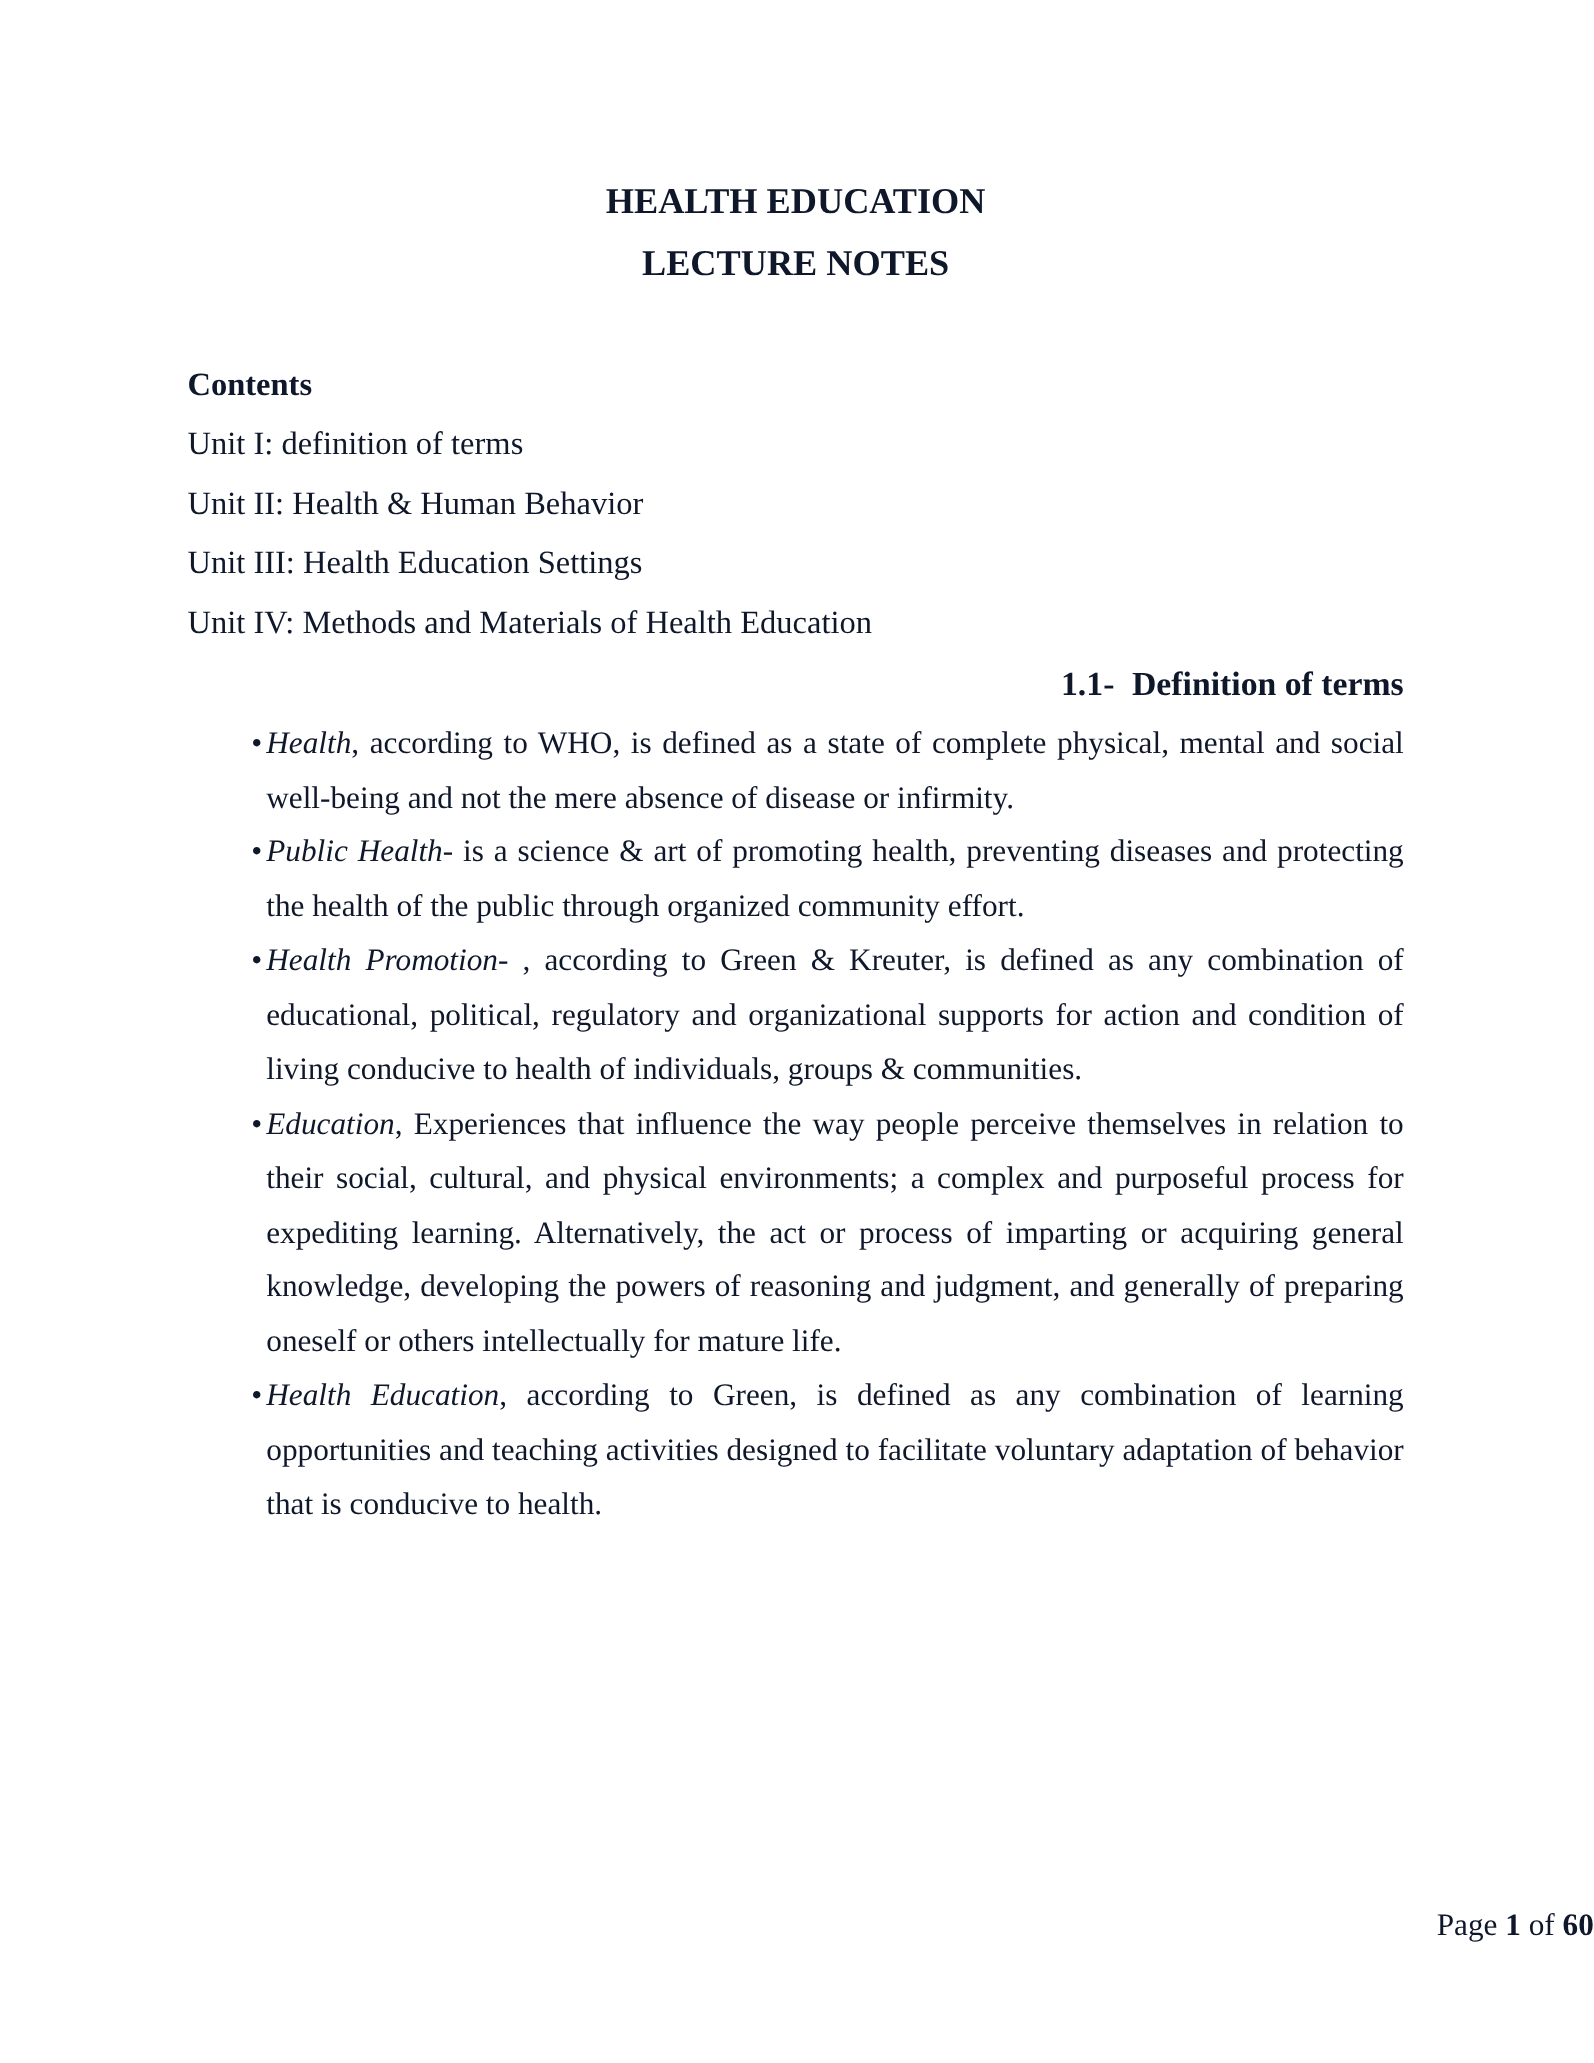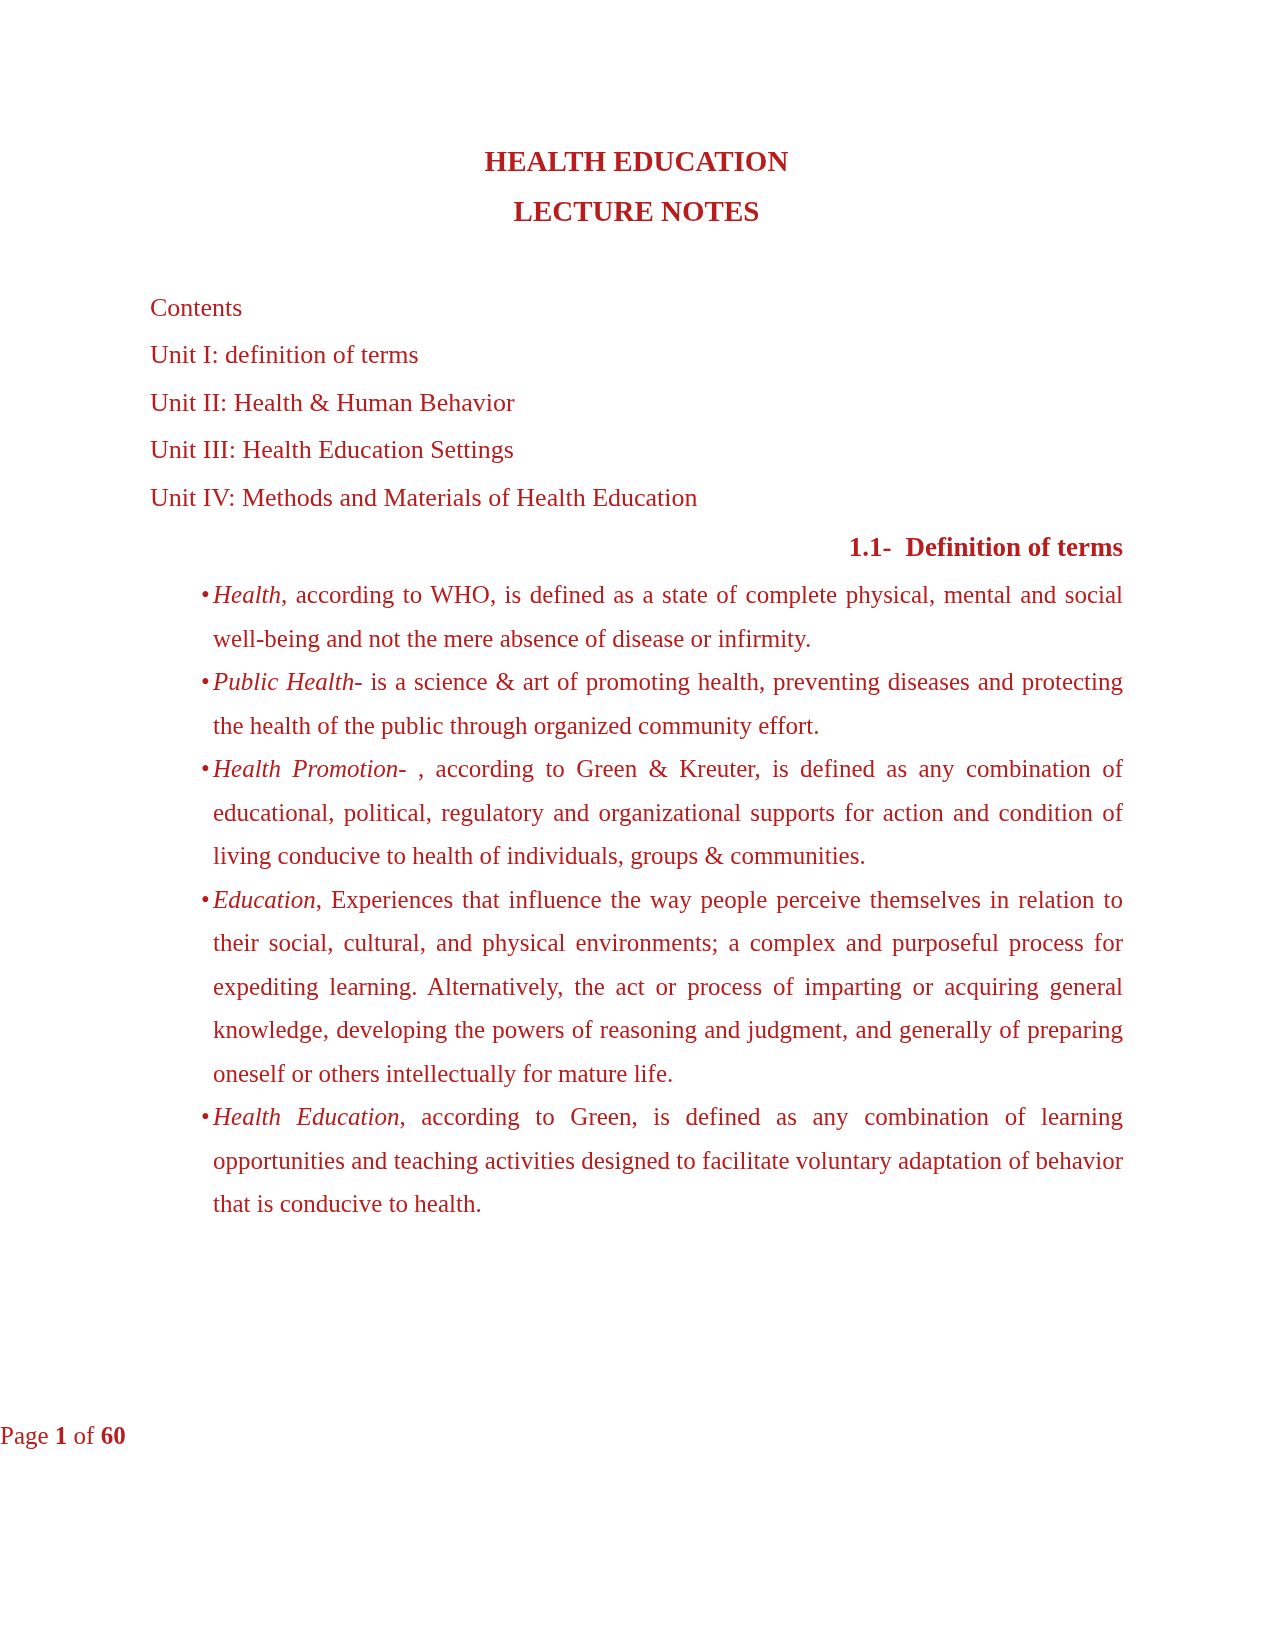--- a/index.html
+++ b/index.html
@@ -5,38 +5,38 @@
   html, body {
     margin: 0;
     padding: 0;
     background: #ffffff;
   }
   .page {
     position: relative;
     width: 1275px;
     height: 1650px;
     background: #ffffff;
-    color: #b91c1c;
+    color: #0f172a;
     font-family: "Liberation Serif", "DejaVu Serif", serif;
     overflow: hidden;
   }
   .content {
     margin: 0 152px 0 150px; 
   }
   .title-block {
     padding-top: 136px;
     text-align: center;
     font-weight: bold;
     font-size: 29px;
     line-height: 50px;
   }
   .contents-heading {
     margin-top: 48px;
     font-size: 26px;
-    font-weight: normal;
+    font-weight: bold;
     line-height: 47px;
   }
   .contents-list {
     list-style: none;
     margin: 0;
     padding: 0;
     font-size: 26px;
     line-height: 47.5px;
   }
   .section-heading {
@@ -77,24 +77,24 @@
     left: 51px;
     top: 0;
     font-size: 25px;
   }
   .term {
     font-weight: normal;
     font-style: italic;
   }
   .footer {
     position: absolute;
-    top: 1420px;
+    top: 1525px;
     left: 0;
     width: 100%;
-    text-align: left;
+    text-align: right;
     font-size: 25px;
     line-height: 32px;
   }
   .footer .b {
     font-weight: bold;
   }
 </style>
 </head>
 <body>
 

